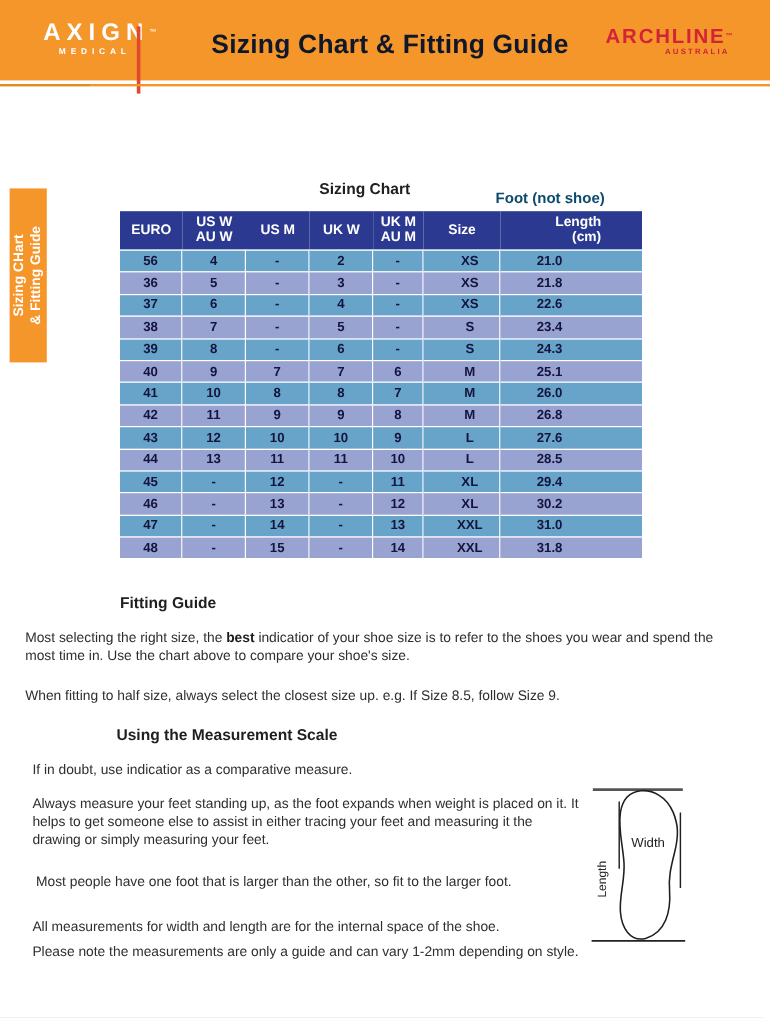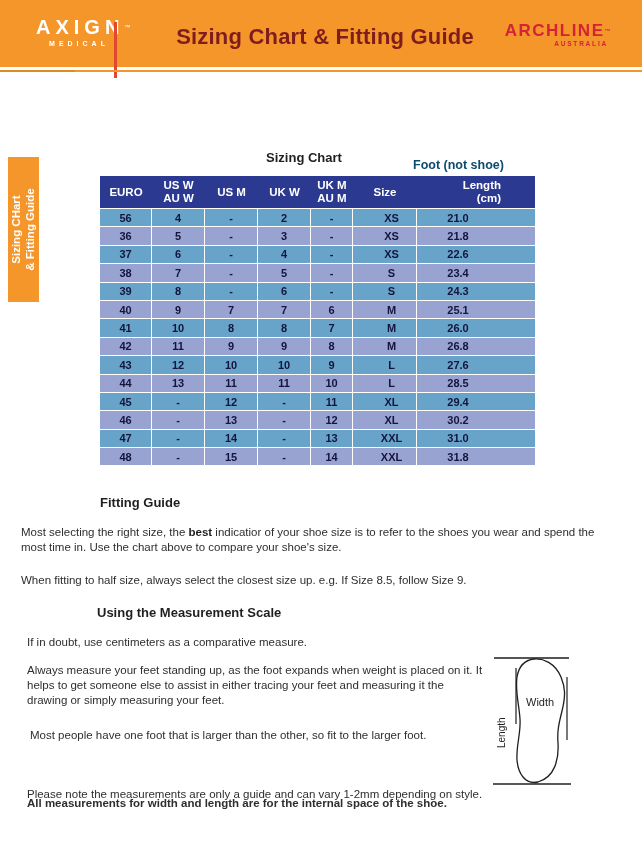--- a/index.html
+++ b/index.html
@@ -11,21 +11,21 @@
   
   #header { position:absolute; left:0; top:0; width:642px; height:67px; background:#f5962a; }
   #header-rule { position:absolute; left:0; top:70px; width:642px; height:2px;
     background:linear-gradient(to right,#df8a22 0 75px,#f5962a 75px); }
   #axign-logo { position:absolute; left:36px; top:16px; width:86px; text-align:center; color:#fff; }
   #axign-word { font-size:20px; font-weight:600; letter-spacing:5px; line-height:22px; white-space:nowrap; }
   #axign-tm { font-size:6px; vertical-align:top; font-weight:400; }
   #axign-sub { font-size:7px; font-weight:700; letter-spacing:4px; margin-top:2px; }
   #axign-needle { position:absolute; left:78px; top:6px; width:2.5px; height:56px; background:#e0482f; }
   #page-title { position:absolute; left:150px; top:24px; width:350px; text-align:center;
-    color:#7f1d1d; font-size:22px; font-weight:700; letter-spacing:0.2px; }
+    color:#0f172a; font-size:22px; font-weight:700; letter-spacing:0.2px; }
   #archline-logo { position:absolute; right:30px; top:22px; text-align:right; color:#d22338; }
   #archline-word { font-size:17px; font-weight:700; letter-spacing:1.5px; line-height:18px; }
   #archline-tm { font-size:6px; vertical-align:top; }
   #archline-sub { font-size:6.5px; font-weight:700; letter-spacing:1.8px; margin-top:0; padding-right:4px; }
   
   #side-tab { position:absolute; left:8px; top:157px; width:31px; height:145px; background:#f5962a; }
   #side-tab-text { position:absolute; left:2px; top:0; width:145px; height:31px;
     transform-origin:0 0; transform:rotate(-90deg) translateX(-145px);
     color:#ffffff; font-weight:700; font-size:11.5px; line-height:13.5px; text-align:center; white-space:nowrap; }
   
@@ -51,21 +51,21 @@
   .section-heading { position:absolute; font-size:13px; font-weight:700; color:#1f1f1f; text-align:left; }
   #fitting-heading { left:100px; top:495px; width:300px; }
   #measure-heading { left:97px; top:605px; width:300px; }
   .body-text { position:absolute; font-size:11.5px; line-height:15px; color:#2e2e2e; }
   #fg-p1 { left:21px; top:525px; width:574px; }
   #fg-p1 b { color:#1d1d1d; }
   #fg-p2 { left:21px; top:573px; width:574px; }
   #ms-p1 { left:27px; top:635px; width:470px; }
   #ms-p2 { left:27px; top:663px; width:458px; }
   #ms-p3 { left:30px; top:728px; width:470px; }
-  #ms-p4 { left:27px; top:796px; width:500px;font-weight:bold; }
+  #ms-p4 { left:27px; top:766px; width:500px; }
   #ms-p5 { left:27px; top:787px; width:462px; }
   
   #foot-diagram { position:absolute; left:477px; top:633px; width:115px; height:170px; }
 </style>
 </head>
 <body>
 
 <div id="page">
 
   <div id="header">
@@ -244,21 +244,21 @@
           <td>31.8</td>
         </tr>
       </tbody>
   </table>
 
   <div id="fitting-heading" class="section-heading">Fitting Guide</div>
   <p id="fg-p1" class="body-text"><span>Most selecting the right size, the </span><b>best</b><span> indicatior of your shoe size is to refer to the shoes you wear and spend the most time in. Use the chart above to compare your shoe's size.</span></p>
   <p id="fg-p2" class="body-text">When fitting to half size, always select the closest size up. e.g. If Size 8.5, follow Size 9.</p>
 
   <div id="measure-heading" class="section-heading">Using the Measurement Scale</div>
-  <p id="ms-p1" class="body-text">If in doubt, use centimeters as a comparative measure.</p>
+  <p id="ms-p1" class="body-text">If in doubt, use indicatior as a comparative measure.</p>
   <p id="ms-p2" class="body-text">Always measure your feet standing up, as the foot expands when weight is placed on it. It helps to get someone else to assist in either tracing your feet and measuring it the drawing or simply measuring your feet.</p>
   <p id="ms-p3" class="body-text">Most people have one foot that is larger than the other, so fit to the larger foot.</p>
   <p id="ms-p4" class="body-text">All measurements for width and length are for the internal space of the shoe.</p>
   <p id="ms-p5" class="body-text">Please note the measurements are only a guide and can vary 1-2mm depending on style.</p>
 
   <svg id="foot-diagram" viewBox="0 0 115 170" xmlns="http://www.w3.org/2000/svg">
 
     <line x1="17" y1="25" x2="92" y2="25" stroke="#555555" stroke-width="2.2"></line>
     <line x1="16" y1="151" x2="94" y2="151" stroke="#222222" stroke-width="1.4"></line>
 

